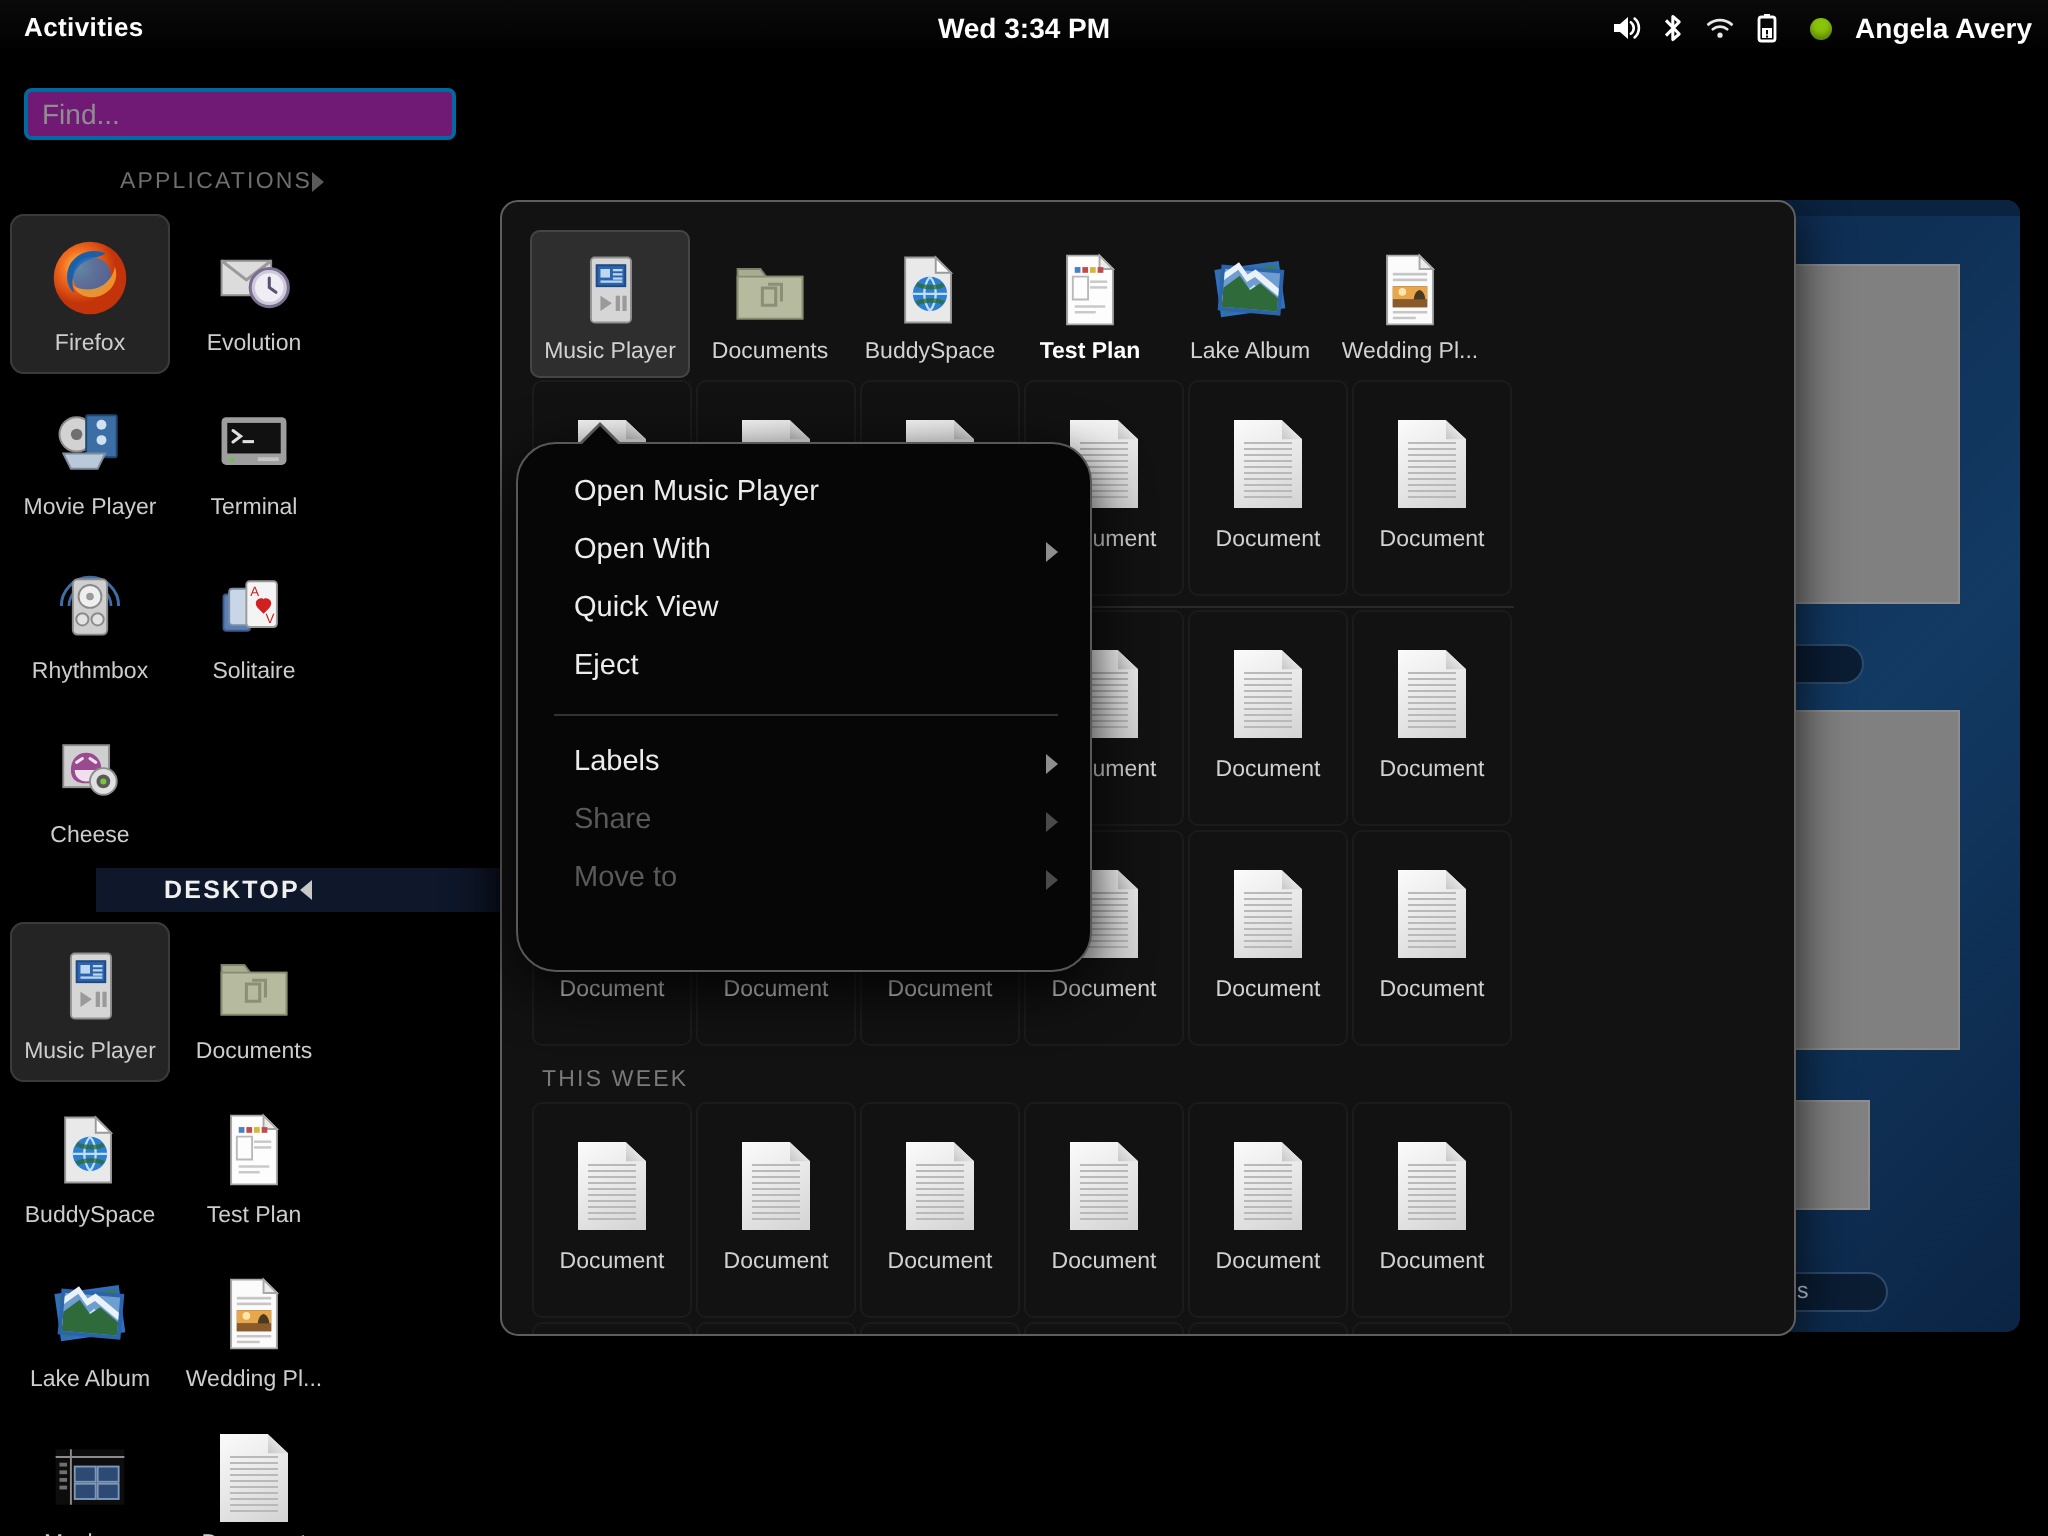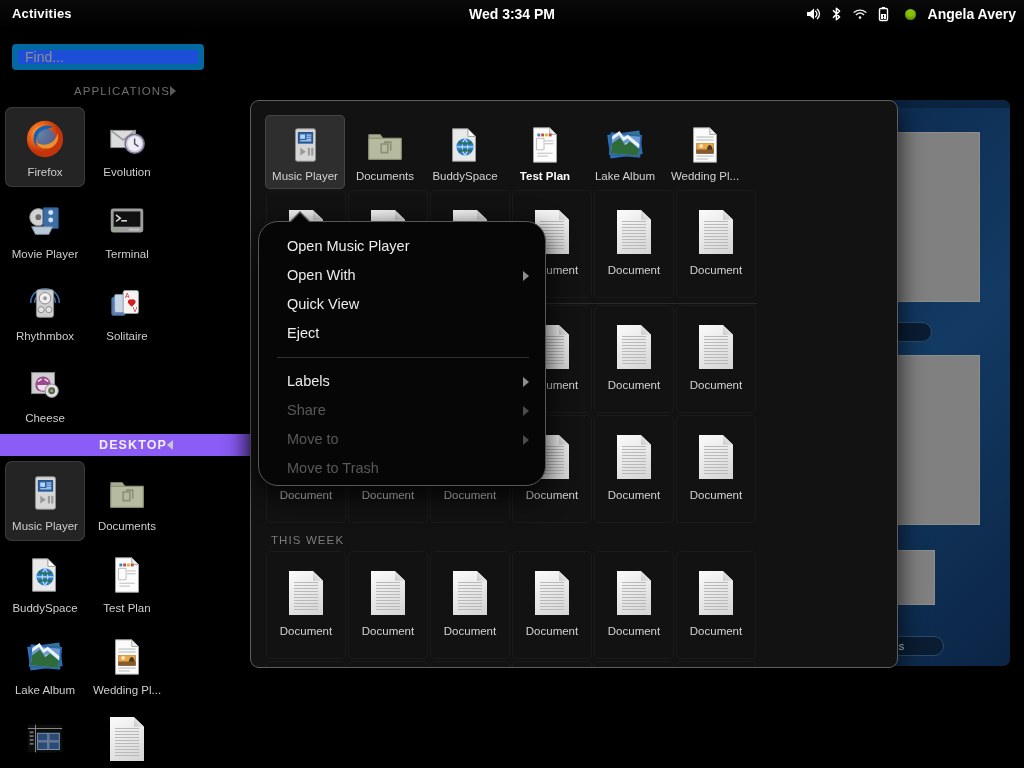--- a/index.html
+++ b/index.html
@@ -43,38 +43,39 @@
     box-shadow:inset 0 -2px 3px rgba(0,0,0,.35);
   }
 
   
   #dash {
     position:absolute; left:0; top:28px; width:252px; bottom:0;
     z-index:20;
   }
   #search-wrap { padding:16px 12px 10px 12px; }
   #search {
-    width:192px; height:26px;
-    background:#1d4ed8;
-    border:6px solid #0369a1;
+    width:216px; height:26px;
+    background:#701a75;
+    border:2px solid #0369a1;
     border-radius:4px;
     color:#c9c9c9;
     font-family:"Liberation Sans", sans-serif;
     font-size:14px;
     padding:0 7px;
     outline:none;
   }
   #search::placeholder { color:#8e8e8e; }
 
   .dash-section-hdr {
-    display:flex; align-items:center; justify-content:center;
+    display:flex; align-items:center; justify-content:flex-start;
     padding:4px 14px 4px 12px;
     height:22px;
-  }
-  .dash-section-hdr.active { background:#8b5cf6;padding-left:34px; }
+    margin-left:48px;
+  }
+  .dash-section-hdr.active { background:#0f172a;padding-left:34px; }
   .dash-section-title {
     font-size:11.5px; letter-spacing:1.1px; color:#6e6e6e;
     text-transform:uppercase;
   }
   .dash-section-hdr.active .dash-section-title { color:#f0f0f0; font-weight:bold; font-size:12.5px; }
   .arrow-r { width:0;height:0;border-left:6px solid #5a5a5a;border-top:5px solid transparent;border-bottom:5px solid transparent; }
   .arrow-l { width:0;height:0;border-right:6px solid #c8c8c8;border-top:5px solid transparent;border-bottom:5px solid transparent; }
 
   .icon-grid { display:flex; flex-wrap:wrap; padding:4px 4px 0 4px; }
   .igrid-cell {
@@ -926,17 +927,14 @@
         <span class="sub"></span>
       </div>
       <div class="mi disabled">
         <span>Share</span>
         <span class="sub"></span>
       </div>
       <div class="mi disabled">
         <span>Move to</span>
         <span class="sub"></span>
       </div>
-      <div class="mi disabled">
-        <span>Move to Trash</span>
-      </div>
     </div>
 </div>
 
 </body></html>

